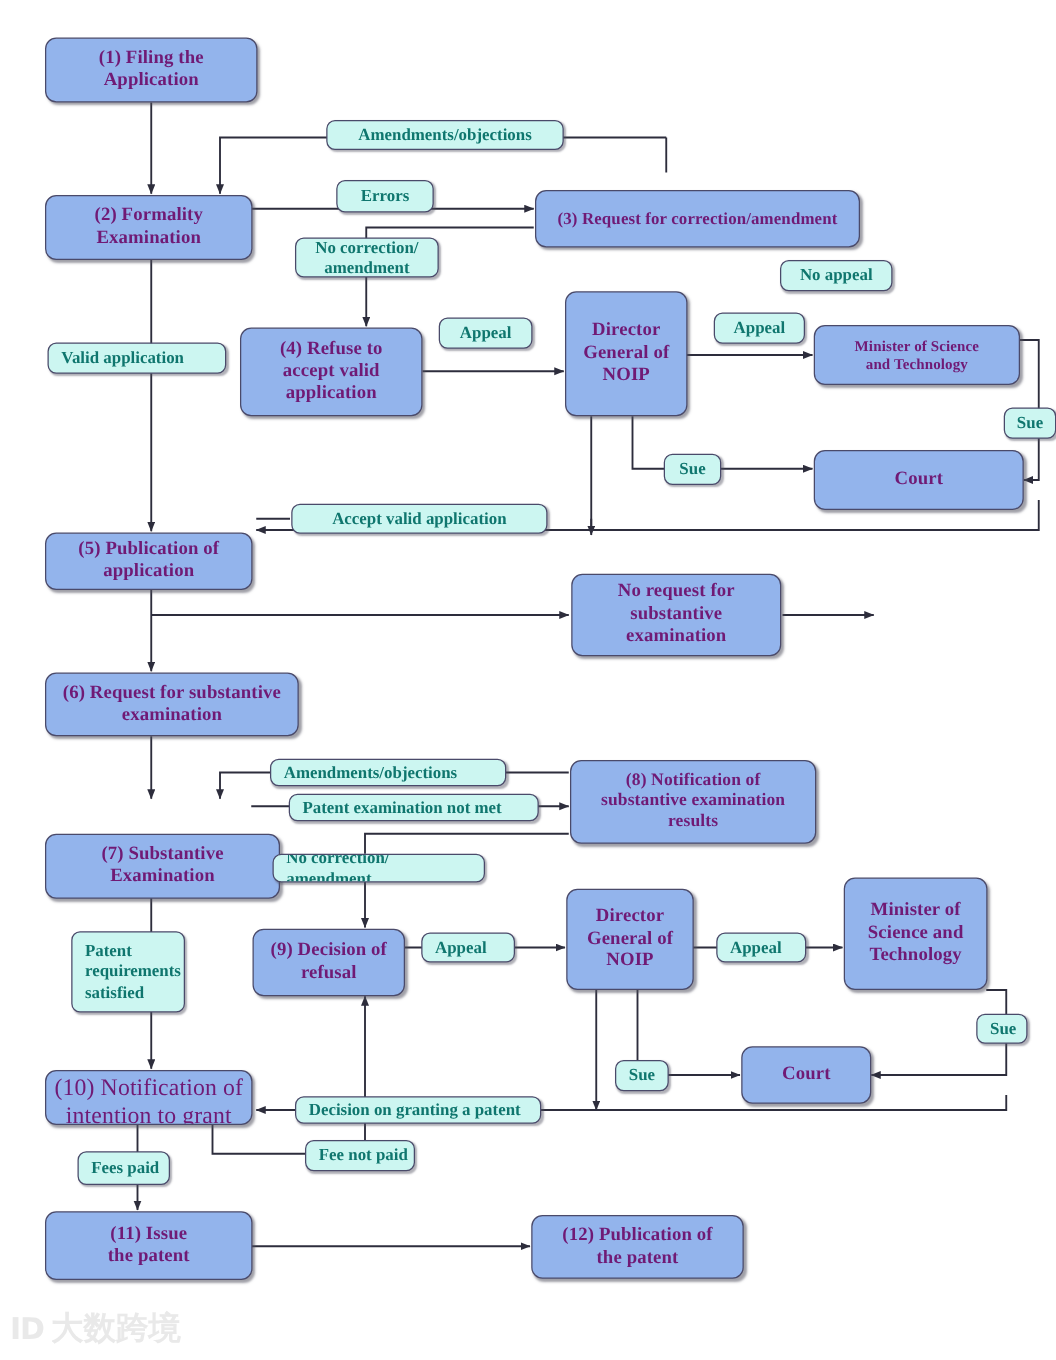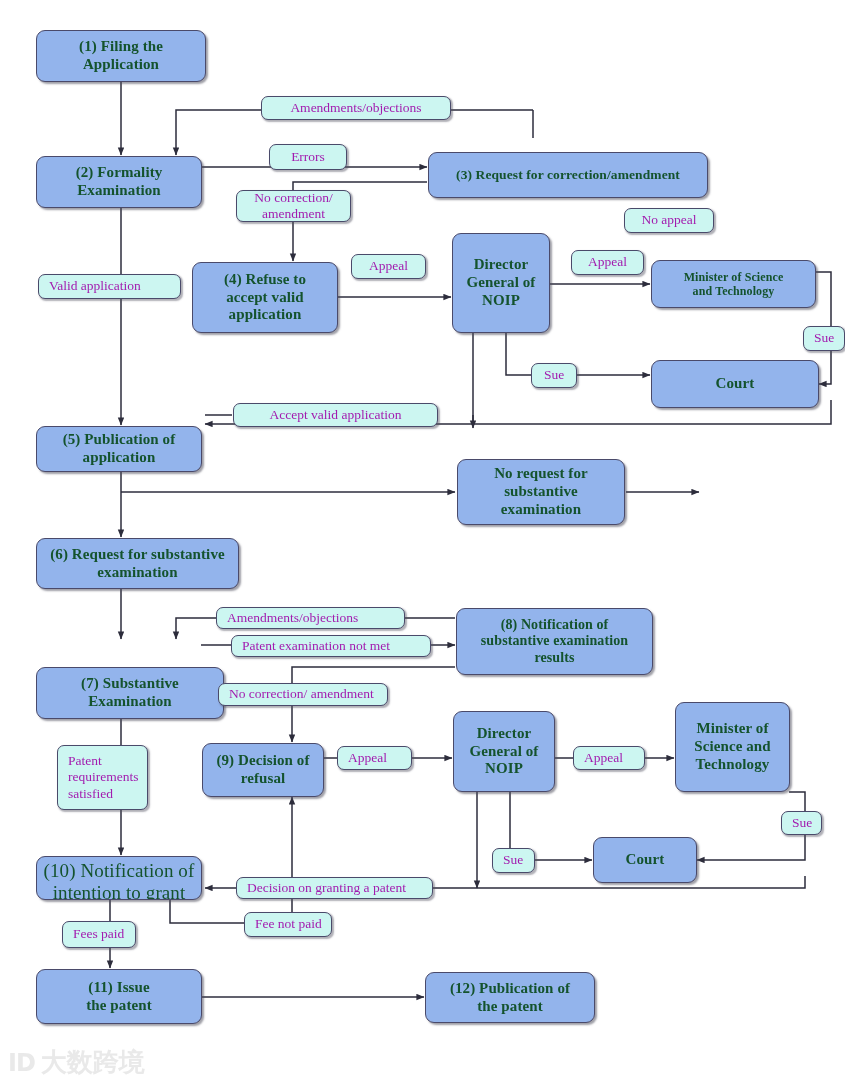--- a/index.html
+++ b/index.html
@@ -32,30 +32,30 @@
     justify-content: center;
     text-align: center;
     border-radius: 9px;
     border: 1px solid #4a4a6a;
     box-shadow: 2px 2px 2px rgba(80,80,95,0.55);
     overflow: hidden;
     z-index: 3;
   }
   .node.process {
     background: #93b4ec;
-    color: #14532d;
+    color: #701a75;
     font-weight: bold;
     font-size: 15px;
     line-height: 1.18;
     letter-spacing: .1px;
   }
   .node.label {
     background: #ccf6f1;
-    color: #a21caf;
-    font-weight: normal;
+    color: #0f766e;
+    font-weight: bold;
     font-size: 13.5px;
     line-height: 1.2;
     border-radius: 7px;
     box-shadow: 1.5px 1.5px 1.5px rgba(80,80,95,0.45);
   }
   .node.label.left {
     justify-content: flex-start;
     padding-left: 6px;
     text-align: left;
   }
@@ -157,21 +157,21 @@
   </svg>
 
   <div class="node process" style="left:36px; top:30px; width:170px; height:52px;">
     <span class="txt">(1) Filing the<br>Application</span>
   </div>
 
   <div class="node process" style="left:36px; top:156px; width:166px; height:52px;align-items:center;">
     <span class="txt">(2) Formality<br>Examination</span>
   </div>
 
-  <div class="node process" style="left:428px; top:152px; width:280px; height:46px; font-size:13.5px;">
+  <div class="node process" style="left:428px; top:152px; width:260px; height:46px; font-size:13.5px;">
     <span class="txt">(3) Request for correction/amendment</span>
   </div>
 
   <div class="node process" style="left:192px; top:262px; width:146px; height:71px;">
     <span class="txt">(4) Refuse to<br>accept valid<br>application</span>
   </div>
 
   <div class="node process" style="left:452px; top:233px; width:98px; height:100px;">
     <span class="txt">Director<br>General of<br>NOIP</span>
   </div>

